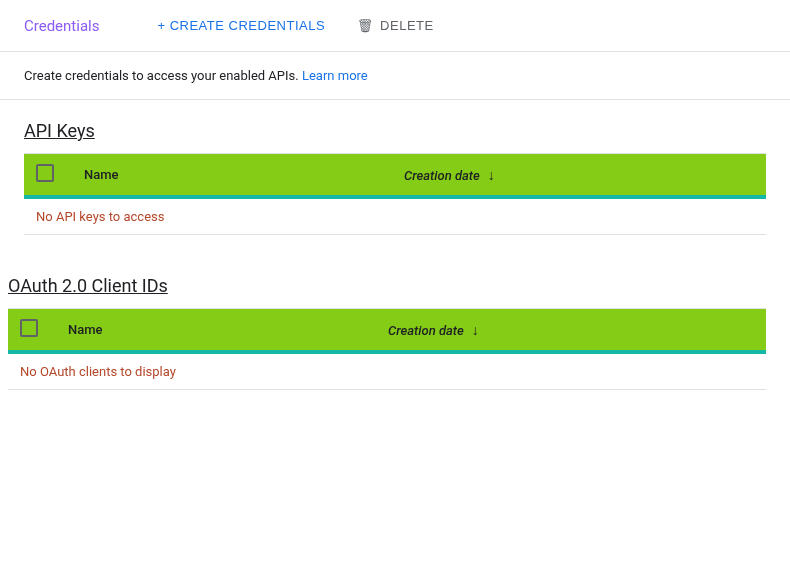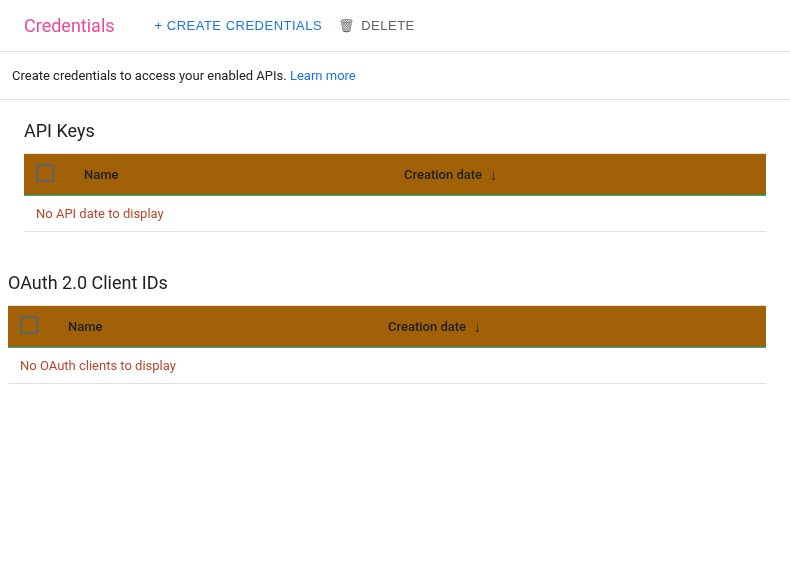--- a/index.html
+++ b/index.html
@@ -14,79 +14,80 @@
 
     
     .header {
       display: flex;
       align-items: center;
       padding: 12px 24px 12px 24px;
       border-bottom: 1px solid #e0e0e0;
       gap: 24px;
     }
     .header-title {
-      font-size: 18px;
+      font-size: 15px;
       font-weight: 400;
-      color: #ec4899;
+      color: #8b5cf6;
     }
     .header-actions {
       display: flex;
       align-items: center;
-      gap: 0;
-      margin-left: 8px;
+      gap: 16px;
+      margin-left: 26px;
     }
     .btn-action {
       display: flex;
       align-items: center;
       gap: 6px;
       background: none;
       border: none;
       cursor: pointer;
       font-size: 13px;
       font-weight: 500;
       color: #1a73e8;
       letter-spacing: 0.5px;
       text-transform: uppercase;
       padding: 6px 8px;
       border-radius: 4px;
     }
     .btn-action.delete { color: #5f6368; }
 
     
     .info-bar {
-      padding: 16px 12px;
+      padding: 16px 24px;
       font-size: 13px;
       color: #202124;
       border-bottom: 1px solid #e0e0e0;
     }
     .info-bar a {
       color: #1a73e8;
       text-decoration: none;
     }
 
     
     .section {
       padding: 20px 24px 0 24px;
     }
     .section-title {
       font-size: 18px;
       font-weight: 400;
       color: #202124;
       margin-bottom: 12px;
+      text-decoration: underline;
     }
 
     
     .cred-table {
       width: 100%;
       border-collapse: collapse;
     }
     .cred-table thead tr {
-      background: #a16207;
+      background: #84cc16;
       border-top: 1px solid #e0e0e0;
-      border-bottom: 1px solid #14b8a6;
+      border-bottom: 4px solid #14b8a6;
     }
     .cred-table thead th {
       padding: 10px 12px;
       text-align: left;
       font-size: 13px;
       font-weight: 500;
       color: #202124;
     }
     .cred-table thead th.checkbox-col {
       width: 48px;
@@ -123,23 +124,24 @@
       color: #202124;
     }
     .sort-icon-up {
       display: inline-block;
       font-size: 14px;
       color: #202124;
     }
 
     .th-with-sort {
       display: flex;
-      align-items: center;
+      align-items: flex-end;
       gap: 8px;
       cursor: pointer;
+      font-style: italic;
     }
   </style>
 </head>
 <body>
 
 <div class="header">
   <span class="header-title">Credentials</span>
   <div class="header-actions">
     <button class="btn-action">+ CREATE CREDENTIALS</button>
     <button class="btn-action delete">
@@ -166,21 +168,21 @@
         <th>
           <div class="th-with-sort">
             <span>Creation date</span>
             <span class="sort-icon">↓</span>
           </div>
         </th>
       </tr>
     </thead>
     <tbody>
       <tr>
-        <td colspan="3" class="empty-msg">No API date to display</td>
+        <td colspan="3" class="empty-msg">No API keys to access</td>
       </tr>
     </tbody>
   </table>
 </div>
 
 <div class="section" style="margin-top: 20px; padding-left: 8px;">
   <div class="section-title">OAuth 2.0 Client IDs</div>
   <table class="cred-table">
     <thead>
       <tr>

